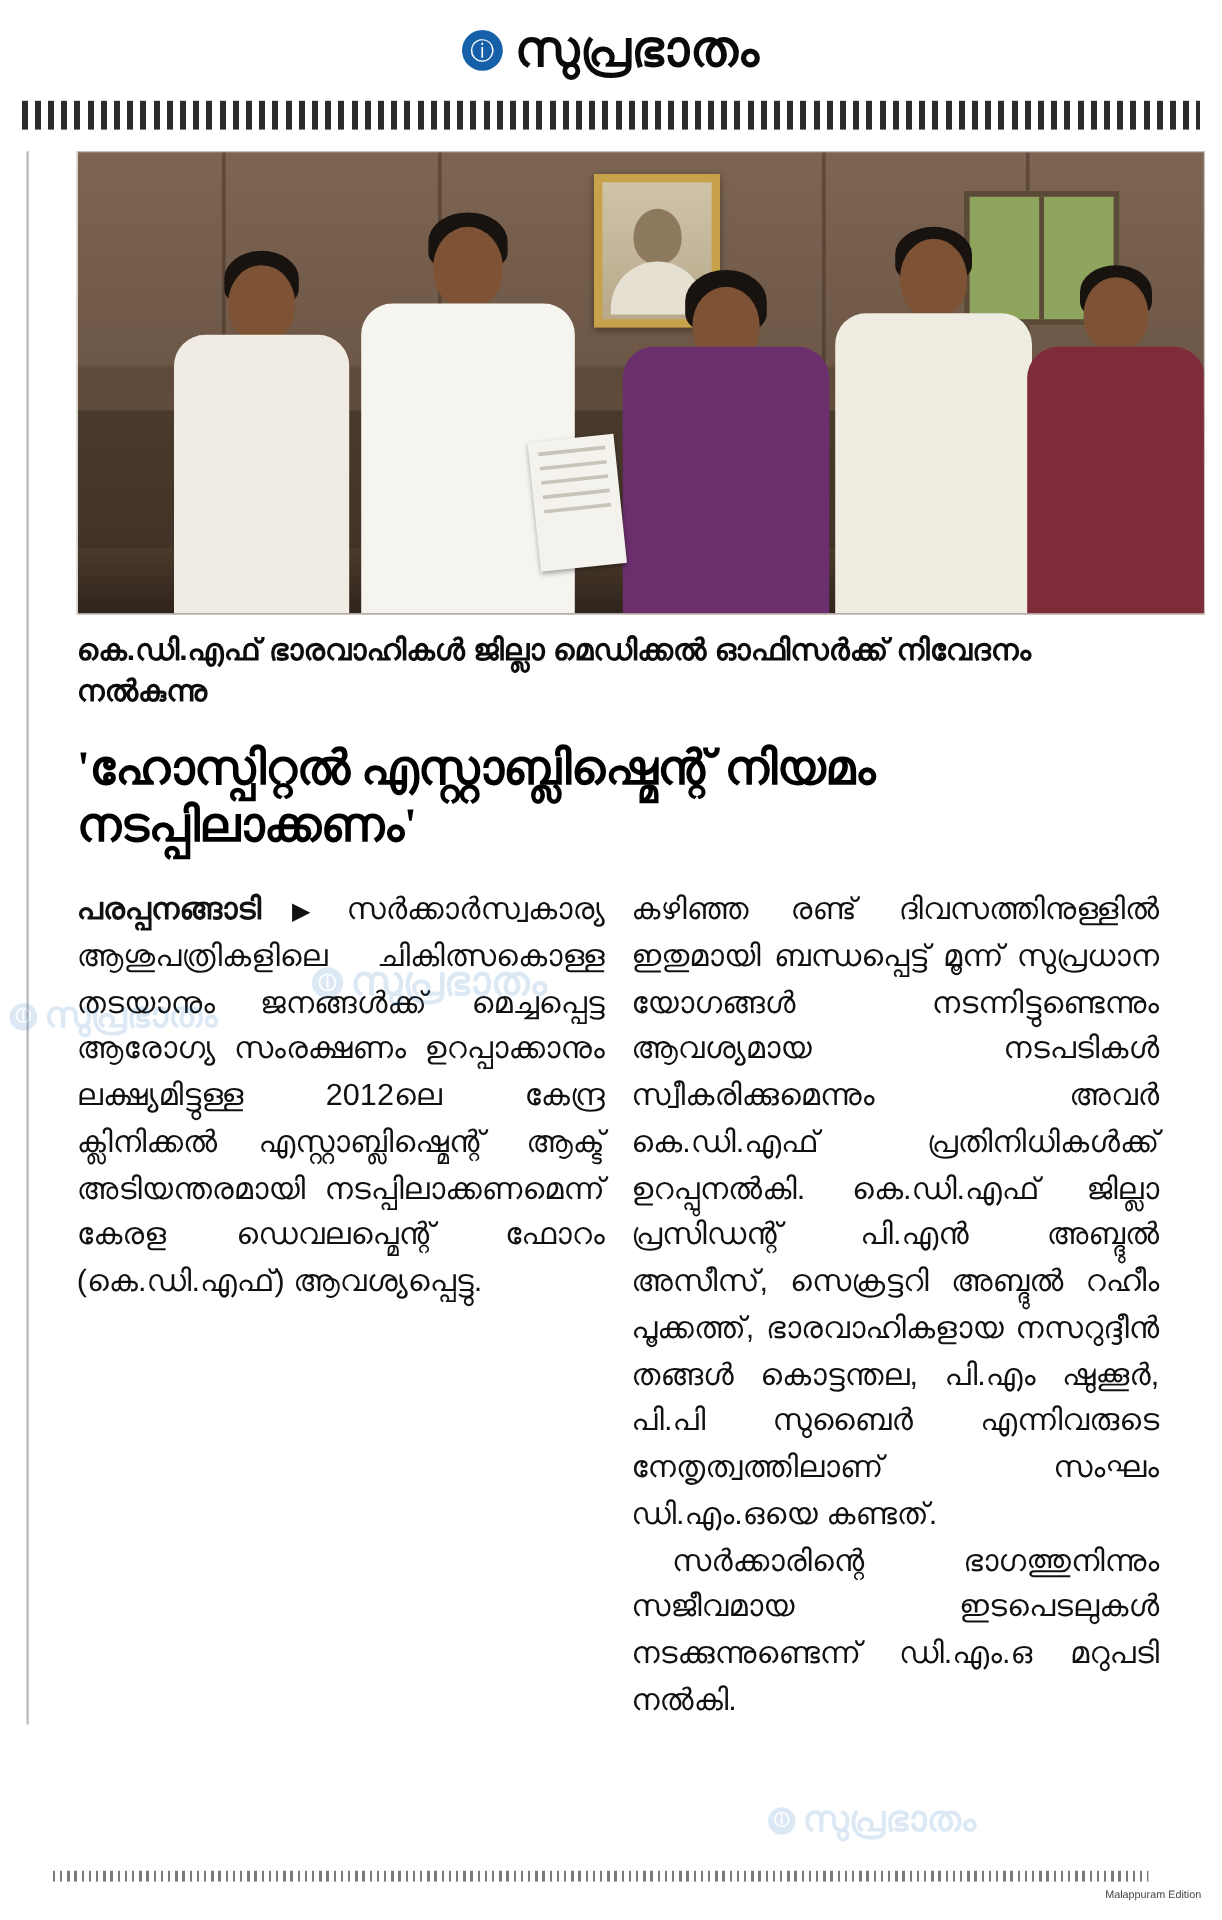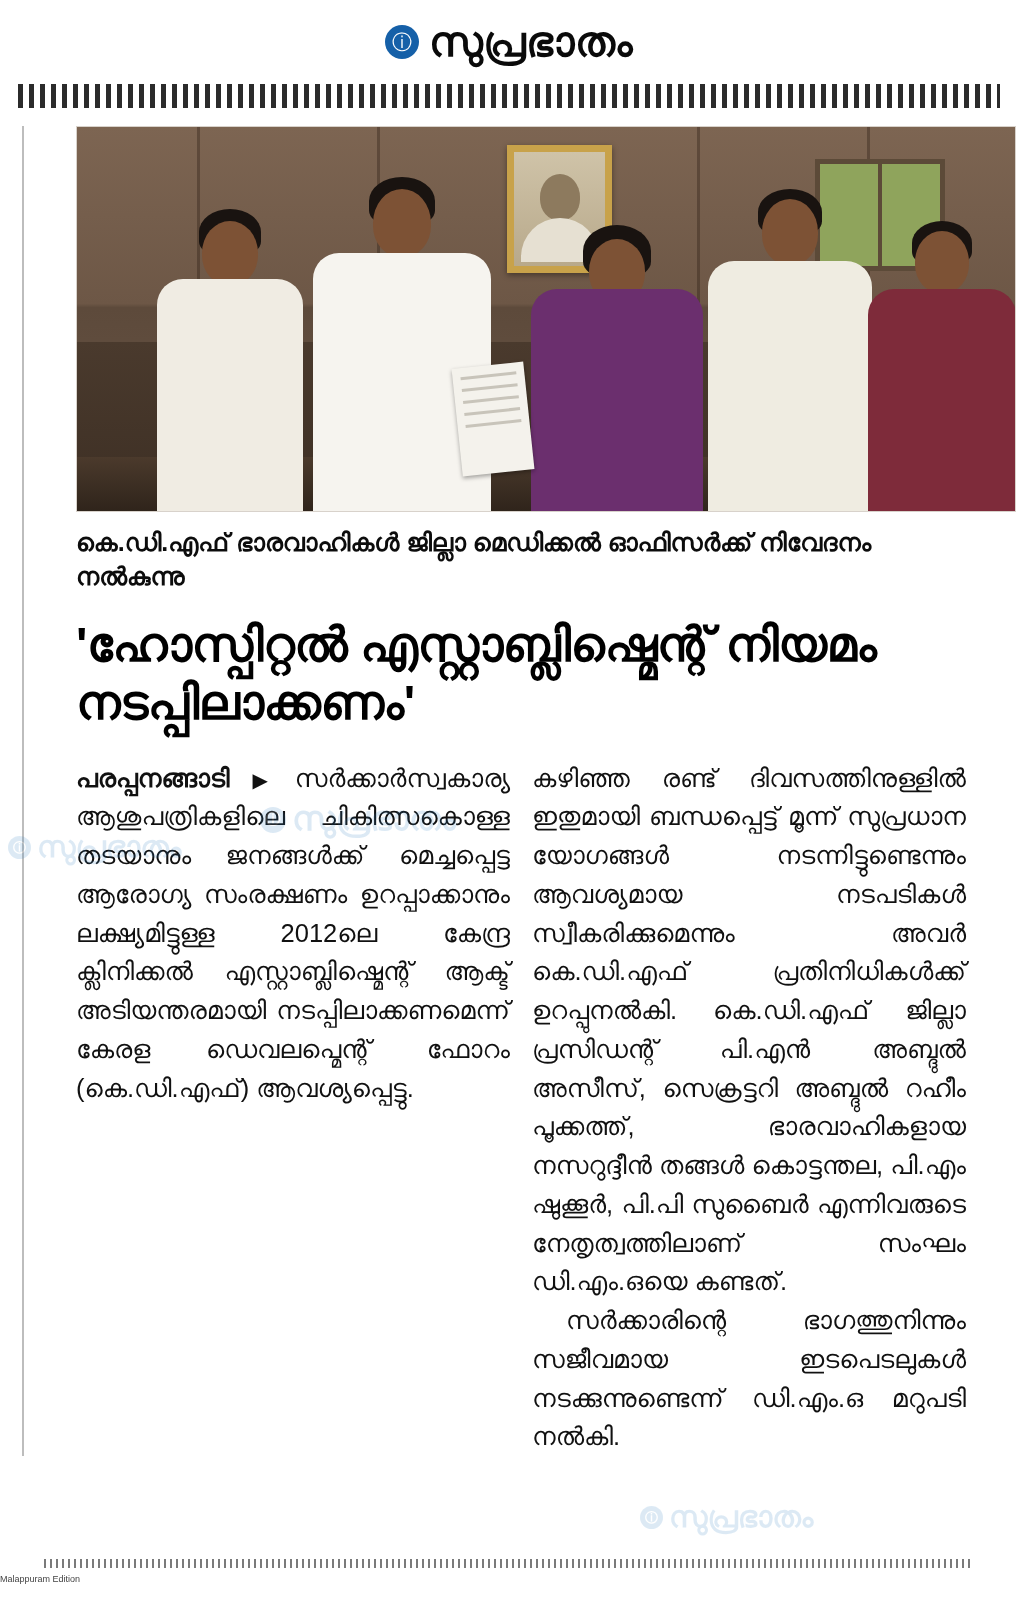--- a/index.html
+++ b/index.html
@@ -65,21 +65,21 @@
       #2b2b2b 5px,
       #ffffff 5px,
       #ffffff 11px
     );
   }
 
   
   .article {
     position: relative;
     margin: 18px 22px 0 22px;
-    padding-left: 32px;
+    padding-left: 20px;
     padding-right: 8px;
   }
   .left-rule {
     position: absolute;
     left: 0;
     top: 0;
     bottom: 0;
     width: 2px;
     background: #bdbdbd;
   }
@@ -223,22 +223,22 @@
     font-family: "Liberation Sans", sans-serif;
     font-size: 25px;
     font-weight: bold;
     line-height: 1.35;
     color: #0c0c0c;
   }
 
   
   .headline {
     margin: 22px 22px 0 22px;
-    font-family: Liberation Sans, sans-serif;
-    font-size: 48px;
+    font-family: Liberation Serif, serif;
+    font-size: 40px;
     font-weight: bold;
     line-height: 1.22;
     letter-spacing: -0.5px;
     color: #000;
   }
 
   
   .columns {
     display: flex;
     gap: 22px;
@@ -288,23 +288,23 @@
   .wm-1 { left: 260px; top: 800px; font-size: 34px; }
   .wm-1 .wm-dot { width: 26px; height: 26px; font-size: 15px; }
   .wm-2 { left: 8px;  top: 830px; font-size: 30px; }
   .wm-2 .wm-dot { width: 23px; height: 23px; font-size: 13px; }
   .wm-3 { left: 640px; top: 1500px; font-size: 30px; }
   .wm-3 .wm-dot { width: 23px; height: 23px; font-size: 13px; }
 
   
   .footer {
     position: absolute;
-    left: 0; right: 0;
+    left: 0; right: 17px;
     bottom: 14px;
-    text-align: left;
+    text-align: right;
   }
   .footer-rule {
     margin: 0 44px 6px 44px;
     height: 9px;
     background-image: repeating-linear-gradient(
       to right,
       #7a7a7a 0px,
       #7a7a7a 2px,
       #ffffff 2px,
       #ffffff 6px

